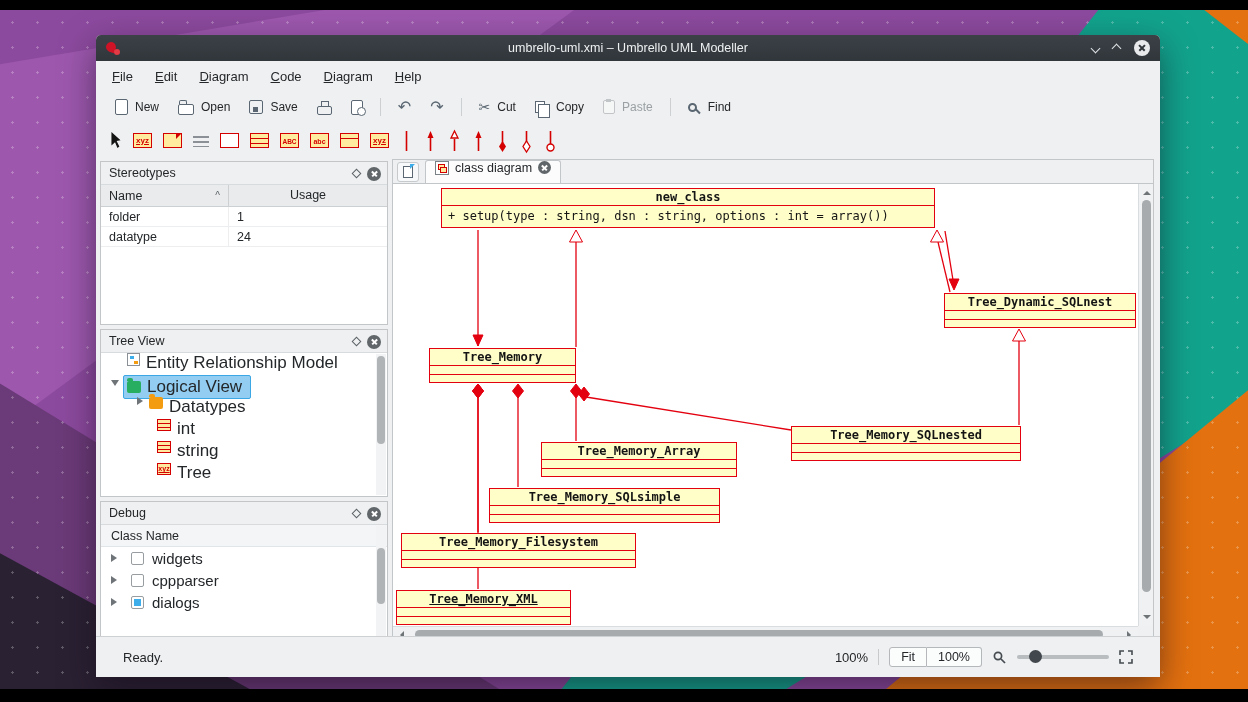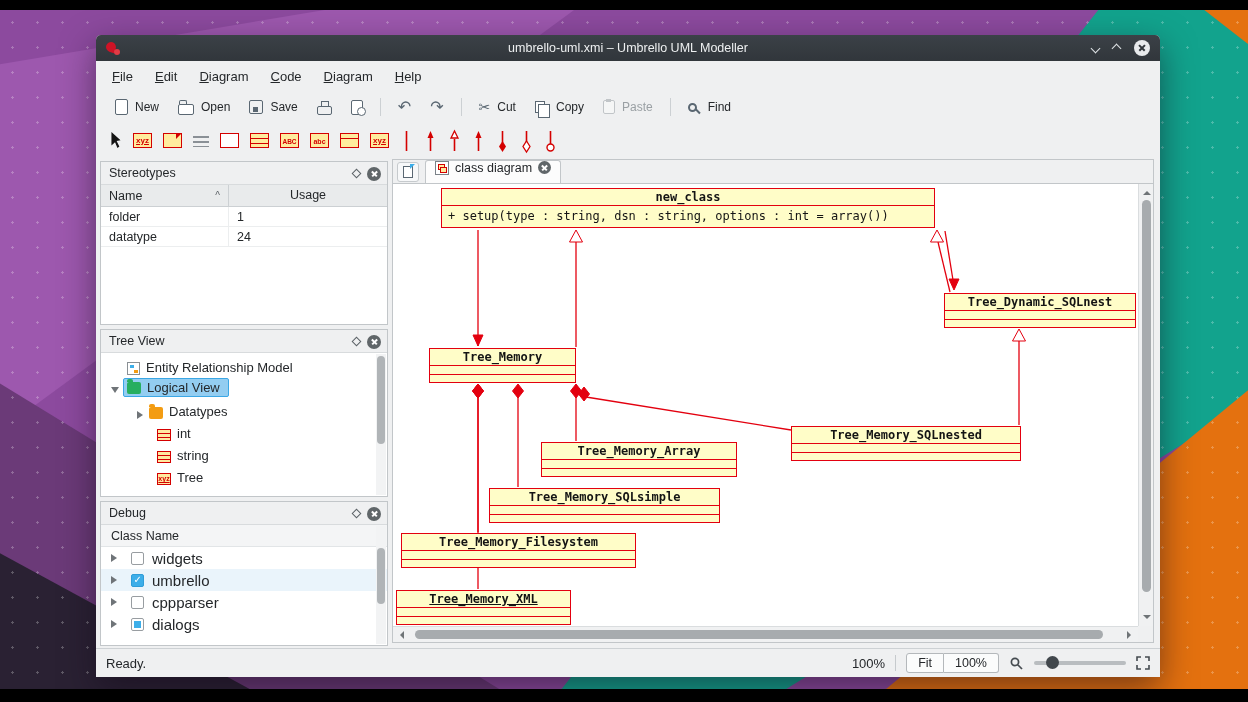--- a/index.html
+++ b/index.html
@@ -101,21 +101,21 @@
   
   .sthead{display:flex;height:22px;background:#e9ebec;border-bottom:1px solid #ccd0d3;font-size:12.5px}
   .sthead .c1{width:128px;padding:3px 8px;border-right:1px solid #ccd0d3;display:flex;justify-content:space-between;align-items:center}
   .sthead .c2{flex:1;padding:3px 8px;text-align:center}
   .sort{color:#5a6065;font-size:10px}
   .strow{display:flex;height:20px;font-size:12.5px;border-bottom:1px solid #ecEEef;border-bottom:1px solid #eceeef;align-items:center}
   .strow .c1{width:128px;padding:0 8px;border-right:1px solid #eceeef;height:100%;display:flex;align-items:center}
   .strow .c2{flex:1;padding:0 8px}
 
   
-  .trow{height:22px;display:flex;align-items:flex-end;font-size:13px}
+  .trow{height:22px;display:flex;align-items:flex-start;font-size:17px}
   .sp{flex:none;display:inline-block}
   .exp-e{width:0;height:0;border:4px solid transparent;border-top:6px solid #6f7478;margin:5px 4px 0 0;flex:none}
   .exp-c{width:0;height:0;border:4px solid transparent;border-left:6px solid #6f7478;margin-right:2px;flex:none}
   .ticon{width:14px;height:12px;position:relative;flex:none;margin-right:6px}
   .icon-er{width:13px;height:13px;background:#fff;border:1px solid #8a9095}
   .icon-er::before{content:"";position:absolute;left:1.5px;top:1.5px;width:4px;height:3px;background:#3daee9}
   .icon-er::after{content:"";position:absolute;right:1.5px;bottom:1.5px;width:4px;height:3px;background:#f39c12}
   .folder{border-radius:2px}
   .folder::before{content:"";position:absolute;top:-3px;left:0;width:6px;height:3px;border-radius:2px 2px 0 0}
   .folder.green{background:#27ae60}.folder.green::before{background:#27ae60}
@@ -161,21 +161,21 @@
   .hscroll{position:absolute;left:0;bottom:0;right:15px;height:16px;background:#f0f1f2;border-top:1px solid #dadddf}
   .hthumb{position:absolute;top:3px;height:9px;left:22px;width:688px;background:#a7abae;border-radius:5px}
   .scorner{position:absolute;right:0;bottom:0;width:15px;height:16px;background:#eff0f1}
   .tri{width:0;height:0;border:4px solid transparent;position:absolute}
   .tri.up{border-bottom-color:#6f7477;top:3px;left:3.5px}
   .tri.down{border-top-color:#6f7477;bottom:3px;left:3.5px}
   .tri.left{border-right-color:#6f7477;left:3px;top:4px}
   .tri.right{border-left-color:#6f7477;right:3px;top:4px}
 
   
-  .statusbar{position:absolute;left:0;right:0;bottom:0;height:29px;background:#eff0f1;border-top:1px solid #cdd1d4;display:flex;align-items:center;padding:0 10px;font-size:13px}
+  .statusbar{position:absolute;left:0;right:0;bottom:0;height:41px;background:#eff0f1;border-top:1px solid #cdd1d4;display:flex;align-items:center;padding:0 27px;font-size:13px}
   .sb-right{margin-left:auto;display:flex;align-items:center;gap:10px}
   .ssep{width:1px;height:16px;background:#c6cacd}
   .seg{display:flex}
   .sbtn{border:1px solid #b4b8bb;background:#fbfcfc;border-radius:3px;padding:2px 11px;font-size:12.5px}
   .seg .sbtn:first-child{border-radius:3px 0 0 3px}
   .seg .sbtn:last-child{border-radius:0 3px 3px 0;border-left:none}
   .slider{width:92px;height:4px;background:#b9bdc0;border-radius:2px;position:relative}
   .knob{position:absolute;left:12px;top:-5px;width:13px;height:13px;border-radius:50%;background:#41474c}
 </style>
 </head>
@@ -380,25 +380,20 @@
         <span class="dock-btns">
           <span class="float-ic"></span>
           <span class="closedot"></span>
         </span>
       </div>
       <div class="dhead">Class Name</div>
       <div class="drow">
         <span class="exp-c"></span>
         <span class="cb" data-state="unchecked"></span>
         <span>widgets</span>
-      </div>
-      <div class="drow hl">
-        <span class="exp-c"></span>
-        <span class="cb" data-state="checked"></span>
-        <span>umbrello</span>
       </div>
       <div class="drow">
         <span class="exp-c"></span>
         <span class="cb" data-state="unchecked"></span>
         <span>cppparser</span>
       </div>
       <div class="drow">
         <span class="exp-c"></span>
         <span class="cb" data-state="partial"></span>
         <span>dialogs</span>

